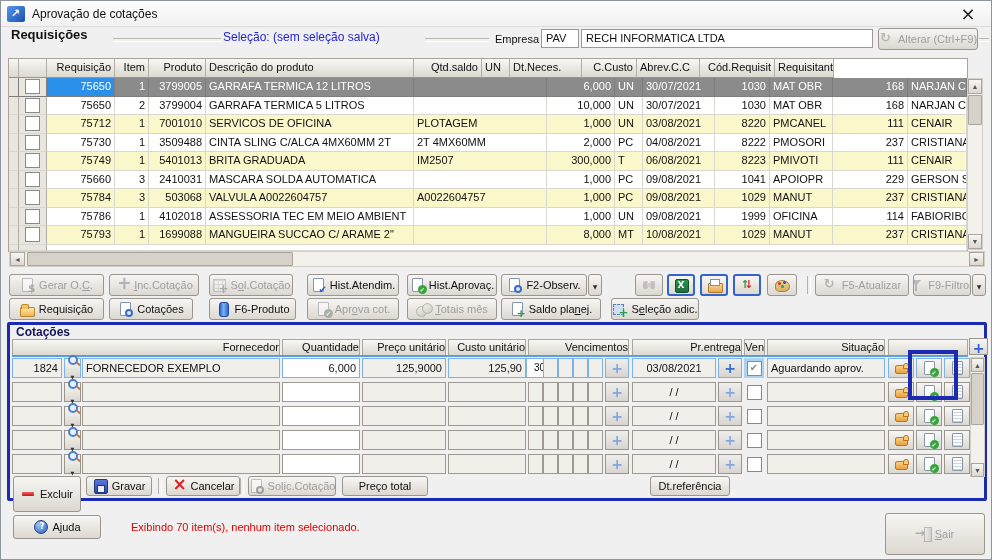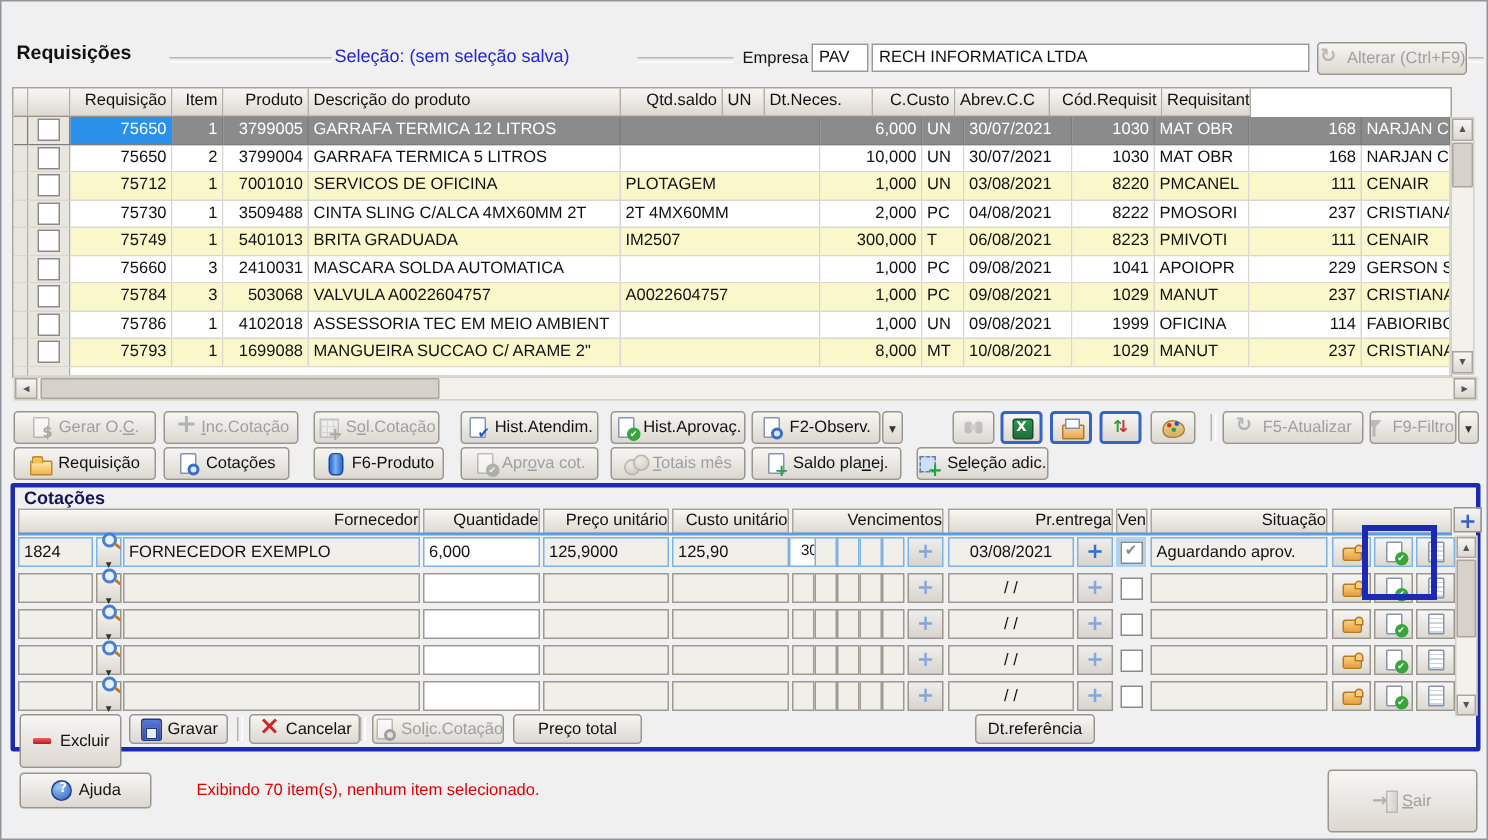--- a/index.html
+++ b/index.html
@@ -60,21 +60,21 @@
   .srt::before{content:"►";font-size:7px;color:#555;}
   
   .cpanel{position:absolute;left:6px;top:321px;width:980px;height:179px;border:3px solid #1b2ab0;
           border-radius:2px;background:#f0f0f0;box-sizing:border-box;}
   .cotlabel{position:absolute;left:6px;top:0px;font-size:12px;font-weight:bold;color:#14145a;}
   .ch{position:absolute;top:14px;height:17px;background:linear-gradient(#f8f7f4,#ddd9d1);
       border:1px solid #aaa69e;box-sizing:border-box;font-size:11px;line-height:15px;text-align:right;
       white-space:nowrap;overflow:hidden;}
   .fld{position:absolute;height:20px;background:#f1efe9;border:1px solid #9e9a92;box-sizing:border-box;
        font-size:11px;line-height:18px;padding:0 3px;white-space:nowrap;overflow:hidden;}
-  .fld.ar{text-align:left;}
+  .fld.ar{text-align:right;}
   .fld.ac{text-align:center;}
   .fld.ed{background:#fff;}
   .fld.vc{font-size:10px;padding:0 1px;}
   .selb{border-color:#7fb2e4 !important;}
   .selline{position:absolute;left:2px;top:30px;width:956px;height:2px;background:#5a9de0;}
   .lkp{position:absolute;width:17px;height:20px;background:linear-gradient(#f7f6f4,#dcd8d1);
        border:1px solid #9a968e;box-sizing:border-box;display:flex;flex-direction:column;align-items:center;justify-content:center;}
   .pbtn{position:absolute;height:20px;background:linear-gradient(#efeeec,#d8d4ce);border:1px solid #9a968e;
         box-sizing:border-box;text-align:center;}
   .pbtn::before{content:"+";font:900 14px/18px "DejaVu Sans",sans-serif;color:#85a8dc;}
@@ -167,20 +167,25 @@
       border:1px solid #b87820;border-radius:50% 50% 0 0;}
   
   .annot{position:absolute;left:907px;top:349px;width:42px;height:42px;border:4px solid #1b2ab0;z-index:40;}
   u{text-decoration:underline;}
 </style>
 </head>
 <body>
 
 <div class="win">
 
+  <div class="titlebar">
+    <span class="app-icon"></span>
+    <span class="title">Aprovação de cotações</span>
+    <span class="closebtn"></span>
+  </div>
 
   <span class="grplabel">Requisições</span>
   <span class="groove" style="left:112px;top:37px;width:108px"></span>
   <span class="sellabel">Seleção: (sem seleção salva)</span>
   <span class="groove" style="left:424px;top:37px;width:64px"></span>
   <span class="emplabel">Empresa</span>
   <span class="tfld" style="left:540px;top:28px;width:38px">PAV</span>
   <span class="tfld" style="left:580px;top:28px;width:292px">RECH INFORMATICA LTDA</span>
   <div class="btn dis" style="left:877px;top:27px;width:100px">
     <span class="ico refresh-icon orange"></span>

